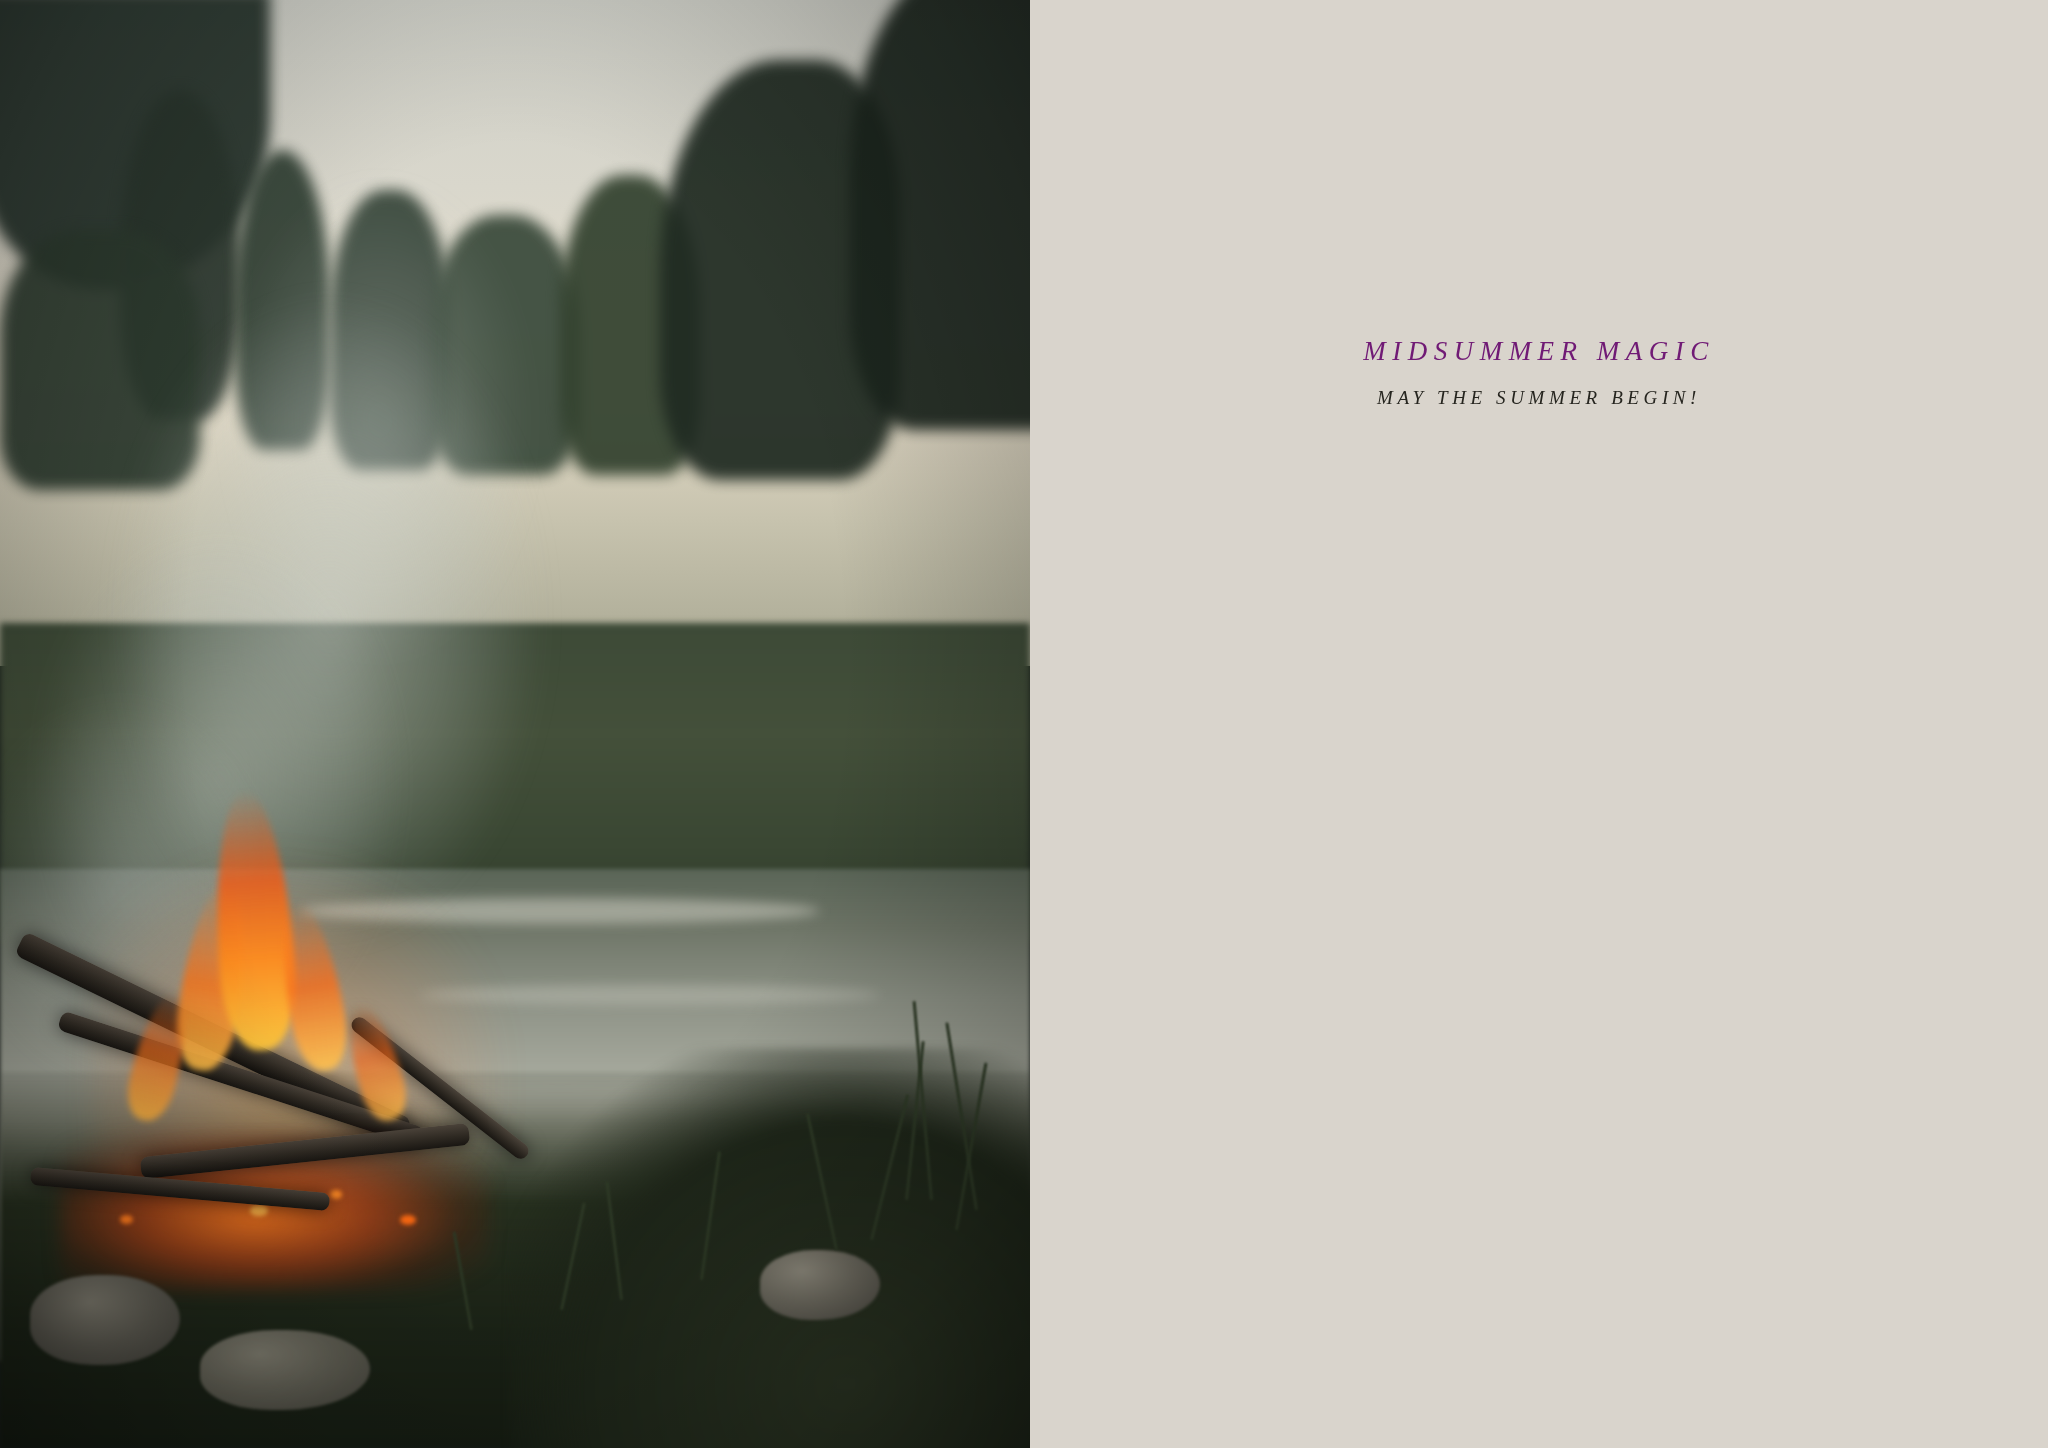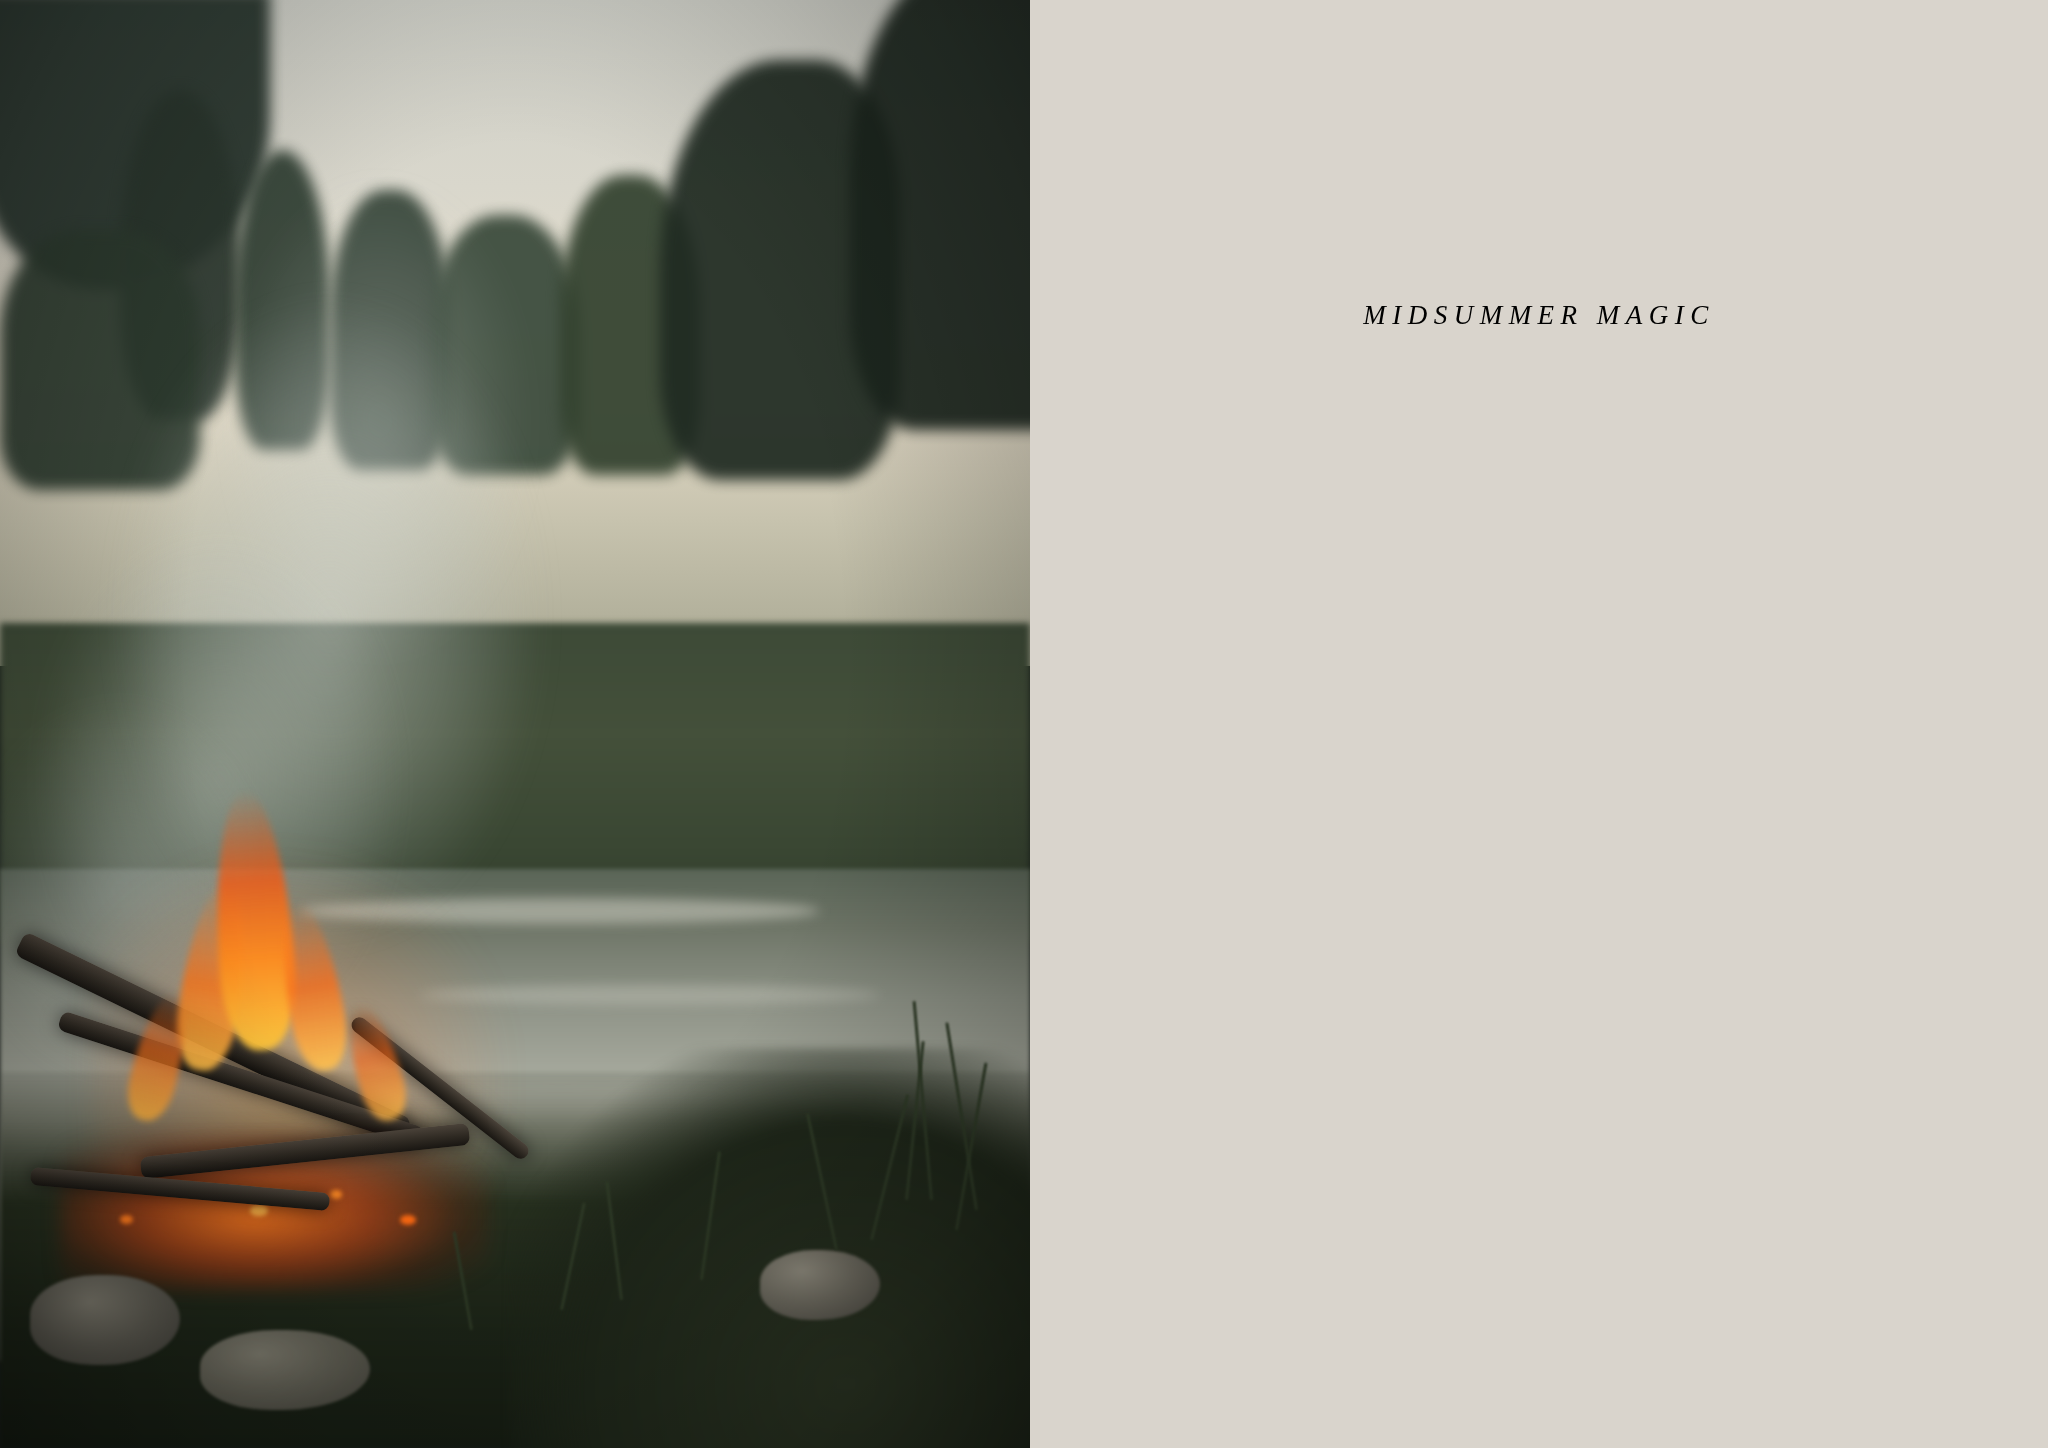--- a/index.html
+++ b/index.html
@@ -221,23 +221,24 @@
   .headings {
     position: absolute;
     left: 0; right: 0;
     top: 300px;
     text-align: center;
   }
   .title {
     font-family: "Liberation Serif", serif;
     font-size: 27px;
     letter-spacing: 6.5px;
-    color: #000000;
+    color: #701a75;
     font-style: italic;
     font-weight: 400;
+    margin-top: 36px;
   }
   .subtitle {
     margin-top: 20px;
     font-family: "Liberation Serif", serif;
     font-size: 19px;
     letter-spacing: 4.6px;
     color: #26251f;
     font-style: italic;
   }
 </style>
@@ -315,17 +316,18 @@
       <div class="grass-blade" style="left:470px;top:1230px;height:100px;transform:rotate(-10deg);"></div>
 
       <div class="photo-vignette"></div>
     </div>
   </div>
 
   <div class="text-page">
 
     <div class="headings">
       <div class="title">MIDSUMMER MAGIC</div>
+      <div class="subtitle">MAY THE SUMMER BEGIN!</div>
     </div>
 
   </div>
 
 </div>
 
 </body></html>

